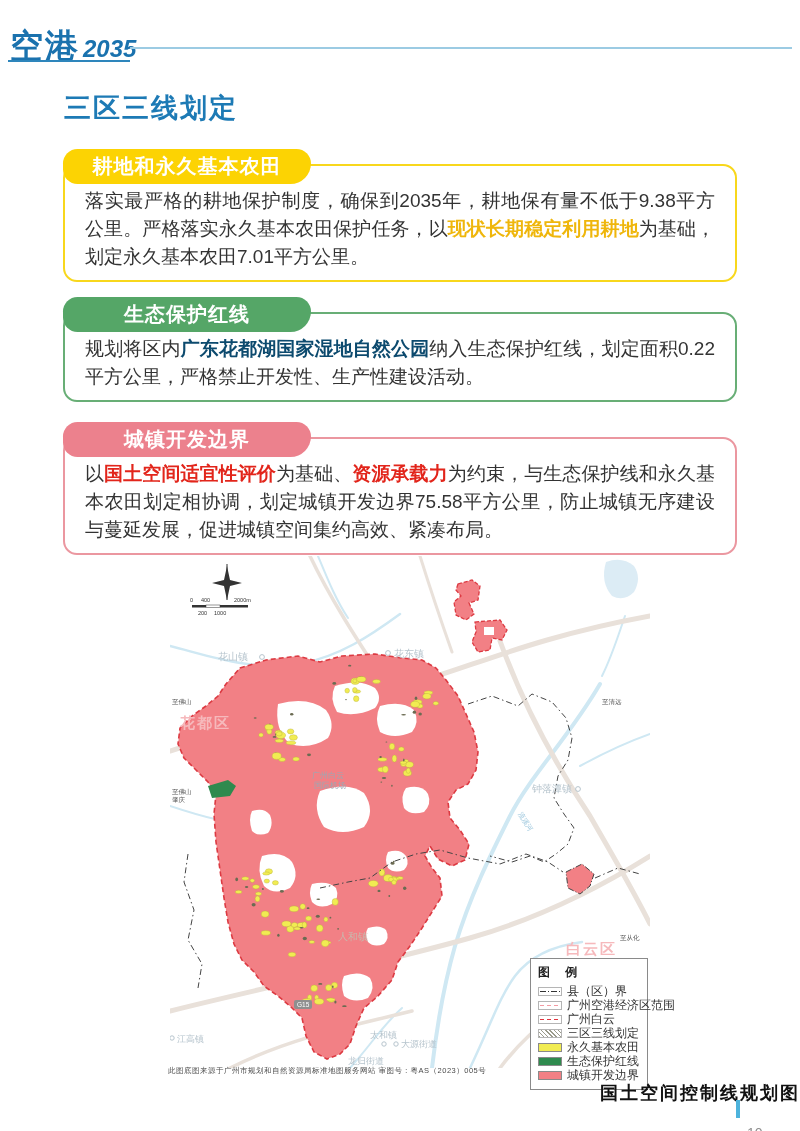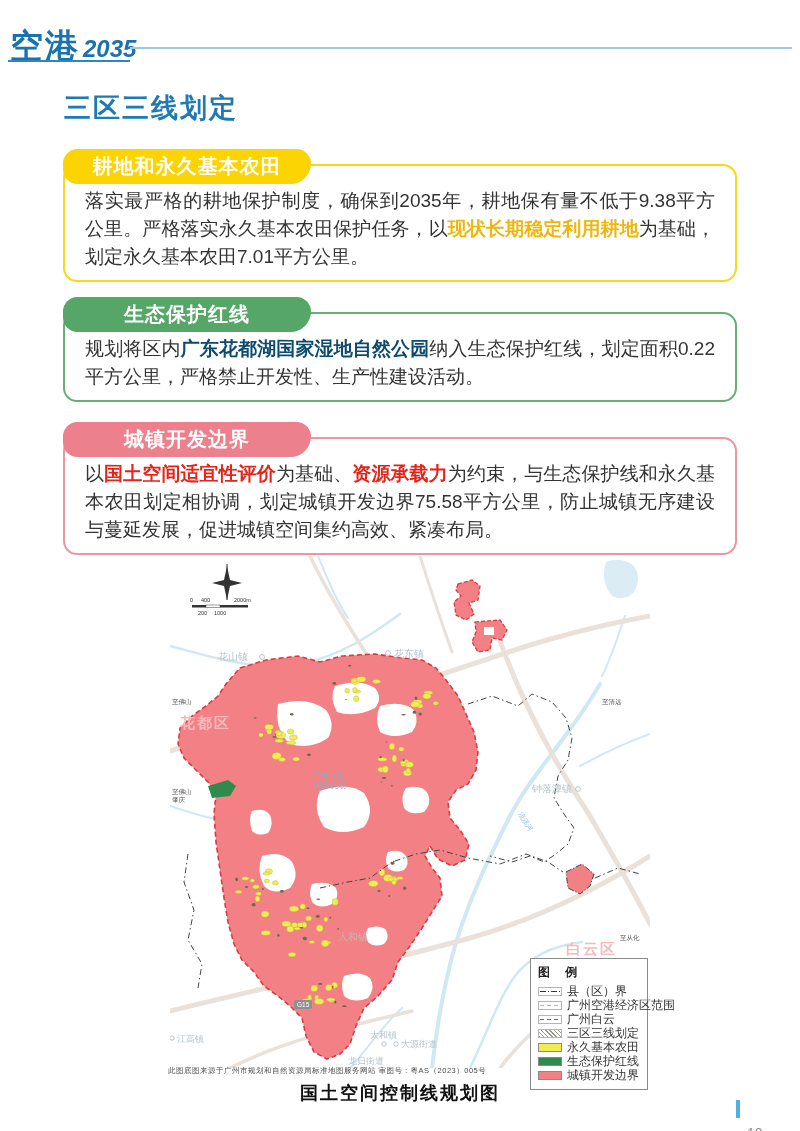--- a/index.html
+++ b/index.html
@@ -36,21 +36,21 @@
   .map-wrap svg { display:block; }
 
   .legend { position:absolute; left:360px; top:402px; width:118px; background:#fff; border:1px solid #8a8a8a; padding:5px 7px 6px 7px; }
   .legend-title { font-size:12px; font-weight:bold; color:#222; letter-spacing:6px; margin-bottom:4px; }
   .legend-row { display:flex; align-items:center; height:13px; margin-bottom:1px; }
   .legend-swatch { width:24px; height:9px; border:1px solid #b5b5b5; background:#fff; margin-right:5px; position:relative; flex:0 0 24px; }
   .legend-swatch .ln { position:absolute; left:1px; right:1px; top:3px; height:1px; }
   .legend-label { font-size:12px; color:#333; white-space:nowrap; }
 
   .map-source { position:absolute; left:168px; top:1066px; width:430px; font-size:7.5px; color:#4a4a4a; letter-spacing:0.5px; }
-  .map-caption { position:absolute; left:0; top:1081px; width:800px; text-align:center; font-size:18px; font-weight:bold; color:#111; letter-spacing:2px; }
+  .map-caption { position:absolute; left:0; top:1081px; width:800px; text-align:right; font-size:18px; font-weight:bold; color:#111; letter-spacing:2px; }
 
   .page-num { position:absolute; left:736px; top:1077px; display:flex; align-items:center; }
   .page-num .bar { width:4px; height:18px; background:#4db3dc; margin-right:7px; }
   .page-num .num { font-size:14px; color:#8f8f8f;margin-top:48px; }
 
   text { font-family:"Liberation Sans","DejaVu Sans",sans-serif; }
 </style>
 </head>
 <body>
 

